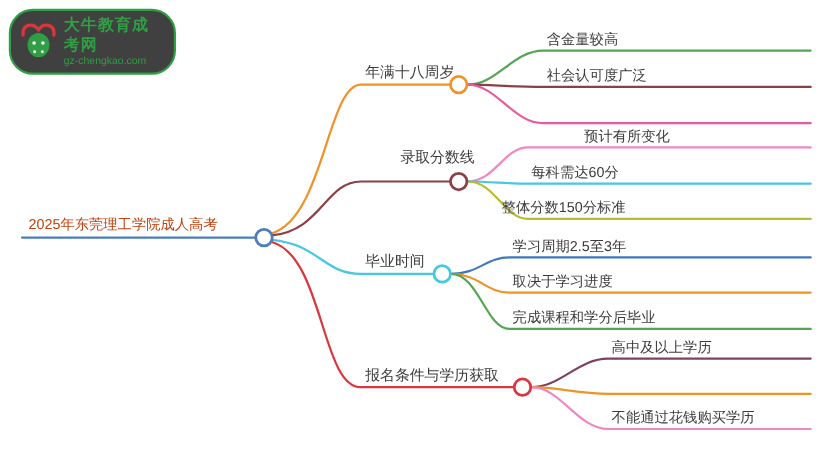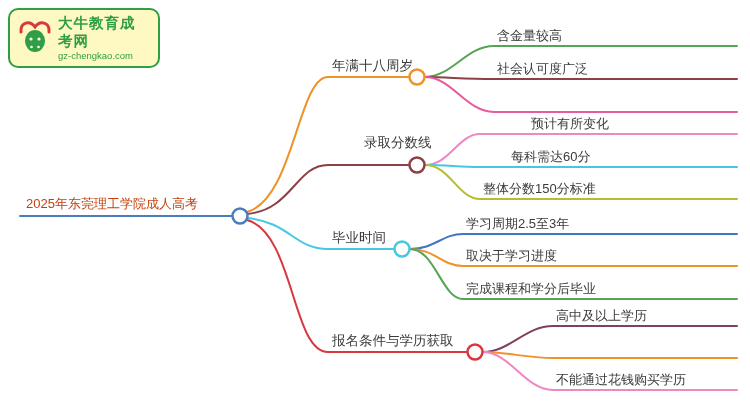--- a/index.html
+++ b/index.html
@@ -10,21 +10,21 @@
   svg.wires{position:absolute;left:0;top:0;width:750px;height:410px;}
   .node{
     position:absolute;color:#3b3b3b;white-space:nowrap;
     font-size:13px;line-height:18px;height:18px;
   }
   .root-label{font-size:13px;line-height:20px;height:20px;color:#c2410c;}
   .branch-label{font-size:13.5px;}
   
   .logo{
     position:absolute;left:8px;top:8px;width:152px;height:60px;box-sizing:border-box;
-    border:2px solid #2f9e44;border-radius:10px;background:#fef9c3;
+    border:2px solid #2f9e44;border-radius:22px;background:#404040;
     display:flex;align-items:center;gap:6px;padding:4px 8px;
   }
   .logo-text{display:flex;flex-direction:column;justify-content:center;}
   .logo-title{color:#2f9e44;font-weight:bold;font-size:14.5px;line-height:18px;letter-spacing:1px;}
   .logo-sub{color:#2f9e44;font-size:9.5px;line-height:12px;}
 </style>
 </head>
 <body>
 
 <div id="stage">
@@ -86,22 +86,22 @@
 
   <div class="node branch-label" style="left:332px;top:57px;">年满十八周岁</div>
   <div class="node branch-label" style="left:332px;top:134px;margin-left:32px;">录取分数线</div>
   <div class="node branch-label" style="left:332px;top:229px;">毕业时间</div>
   <div class="node branch-label" style="left:332px;top:332px;">报名条件与学历获取</div>
 
   <div class="node" style="left:497px;top:27px;">含金量较高</div>
   <div class="node" style="left:497px;top:60px;">社会认可度广泛</div>
 
   <div class="node" style="left:483px;top:115px;margin-left:48px;">预计有所变化</div>
-  <div class="node" style="left:483px;top:148px;margin-left:28px;">每科需达60分</div>
-  <div class="node" style="left:483px;top:180px;">整体分数150分标准</div>
+  <div class="node" style="left:483px;top:148px;">每科需达60分</div>
+  <div class="node" style="left:456px;top:180px;">整体分数150分标准</div>
 
   <div class="node" style="left:466px;top:215px;">学习周期2.5至3年</div>
   <div class="node" style="left:466px;top:247px;">取决于学习进度</div>
   <div class="node" style="left:466px;top:280px;">完成课程和学分后毕业</div>
 
   <div class="node" style="left:556px;top:307px;">高中及以上学历</div>
   <div class="node" style="left:556px;top:371px;">不能通过花钱购买学历</div>
 
 </div>
 

